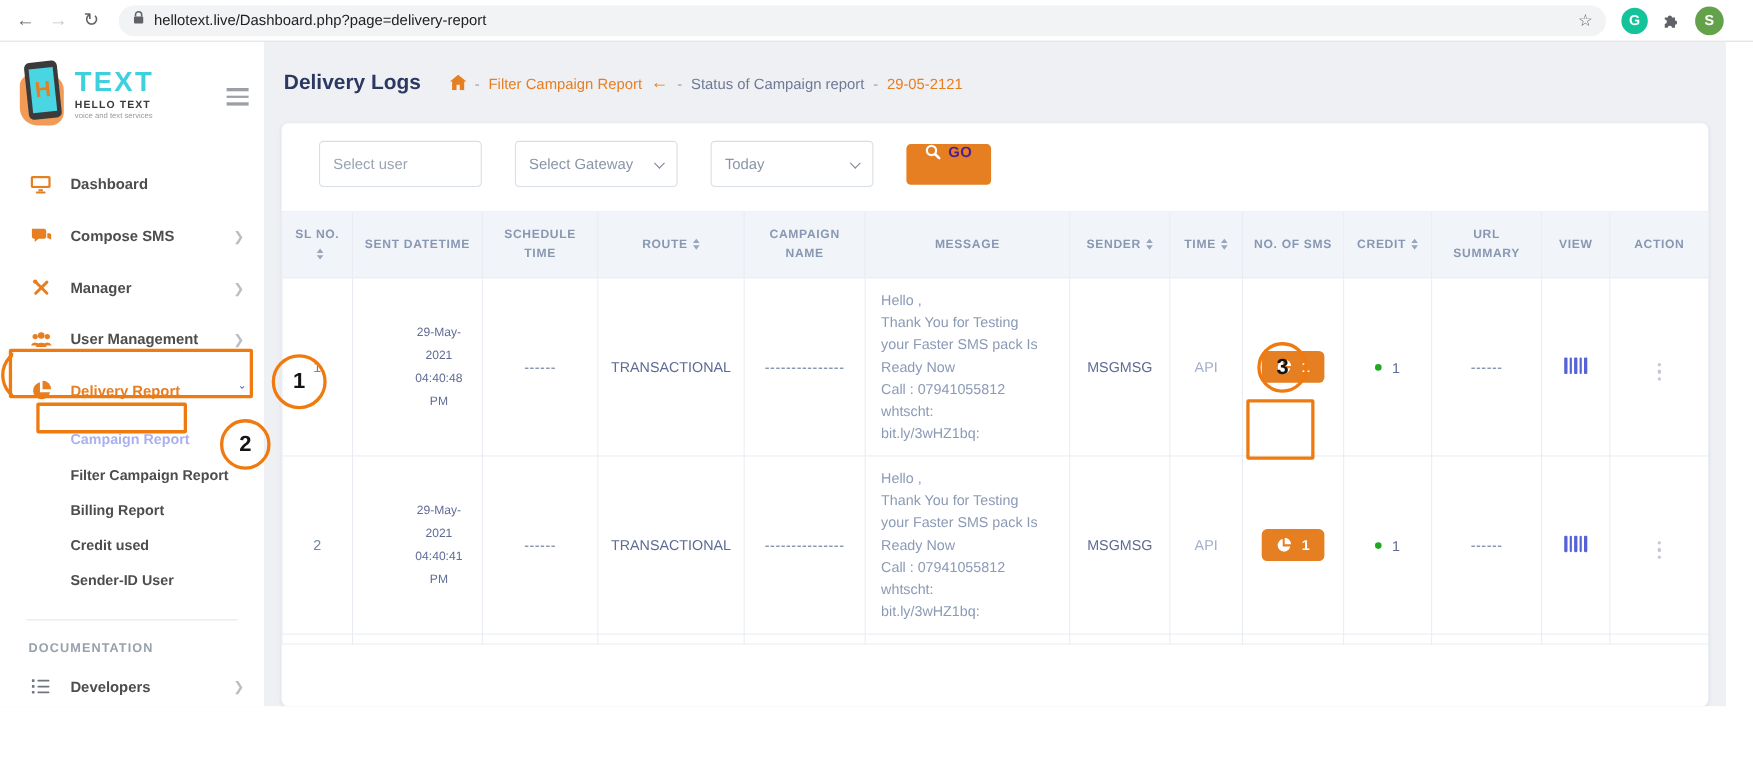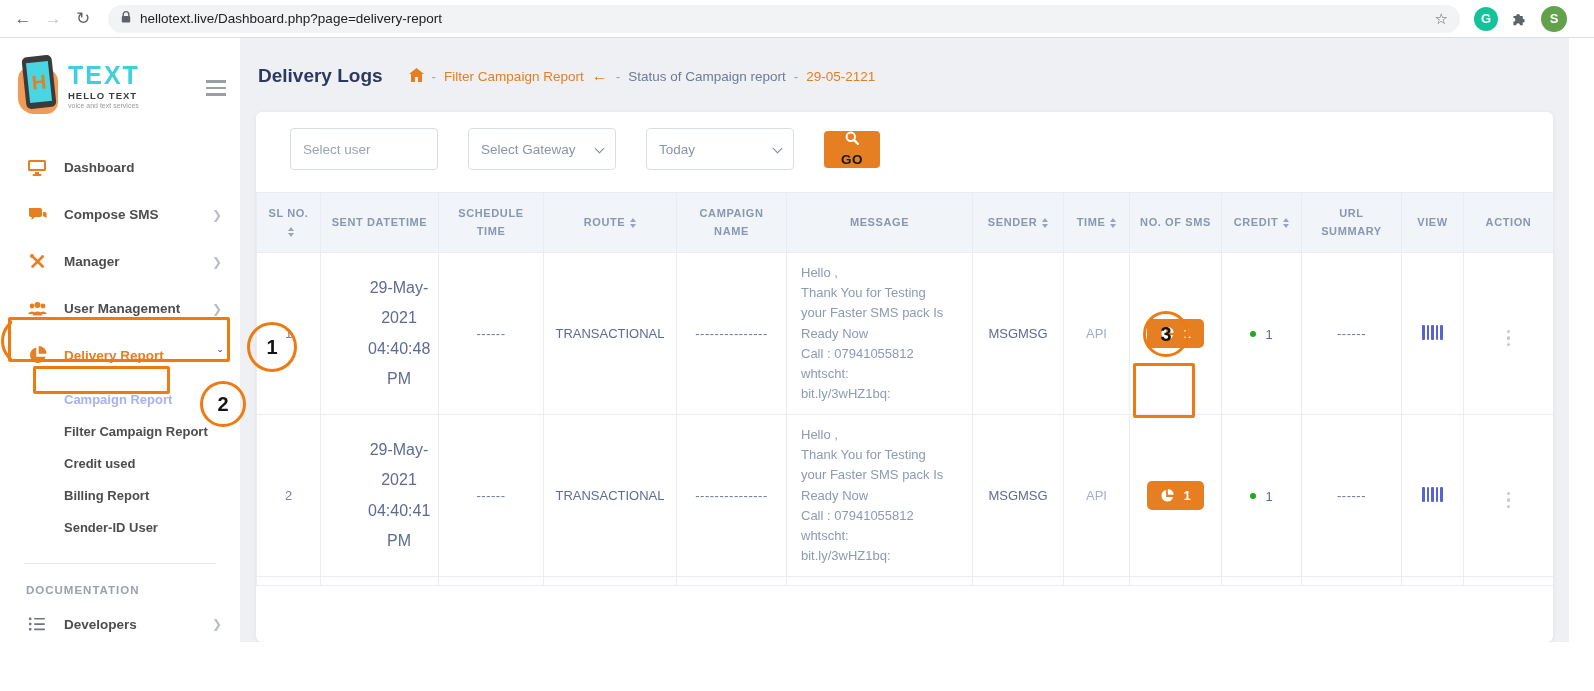--- a/index.html
+++ b/index.html
@@ -83,33 +83,33 @@
     box-shadow:0 1px 4px rgba(40,50,80,.08); flex:1; overflow:hidden; padding-top:16px; }
   .filters { display:flex; align-items:center; gap:30px; padding:0 0 22px 34px; }
   .f-input, .f-select { width:148px; height:42px; border:1px solid #d8dee6; border-radius:4px;
     background:#fff; font-size:13.5px; color:#6a7488; padding:0 12px; display:flex; align-items:center; position:relative; }
   .f-input input { border:none; outline:none; width:100%; font-size:13.5px; color:#4d5870;
     font-family:"Liberation Sans", sans-serif; }
   .f-input input::placeholder { color:#9aa4b5; }
   .f-select { cursor:pointer; color:#8b95a8; }
   .f-select .sel-caret { position:absolute; right:12px; top:16px; width:7px; height:7px;
     border-right:1.6px solid #7c8698; border-bottom:1.6px solid #7c8698; transform:rotate(45deg); }
-  .go-btn { height:37px; background:#e67e22; border:none; border-radius:4px; color:#0f172a;
-    font-weight:bold; font-size:13.5px; padding:0 17px; display:flex; align-items:center; gap:7px;
-    cursor:pointer; letter-spacing:.5px; font-family:"Liberation Sans", sans-serif;flex-direction:column; }
+  .go-btn { height:37px; background:#e67e22; border:none; border-radius:4px; color:#4c1d95;
+    font-weight:bold; font-size:13.5px; padding:0 17px; display:flex; gap:7px;
+    cursor:pointer; letter-spacing:.5px; font-family:"Liberation Sans", sans-serif; }
 
   
   table.report { border-collapse:collapse; table-layout:fixed; width:1297px; }
   .report th, .report td { border:1px solid #e9edf3; }
   .report th { background:#f1f4f9; color:#8897b2; font-size:11px; font-weight:bold;
     letter-spacing:.6px; padding:12px 8px; line-height:1.6; text-align:center; }
   .report td { font-size:13px; color:#5f6b94; text-align:center; padding:10px 8px; vertical-align:middle; }
   .report tr.data-row { height:160px; }
   td.c-sl { color:#7583a8; }
-  td.c-sent { line-height:1.9; white-space:pre-line; font-size:16px;padding-left:47px; }
+  td.c-sent { line-height:1.9; white-space:pre-line; font-size:11px;padding-left:47px; }
   td.c-dash { color:#6b7899; letter-spacing:.5px; }
   td.c-msg { text-align:left; color:#8c9ab6; line-height:1.55; white-space:pre-line; padding-left:14px; }
   td.c-type { color:#a3aecb; }
   .sort { display:inline-flex; flex-direction:column; gap:2px; margin-left:5px; vertical-align:middle; }
   .sort i { width:0; height:0; border-left:3.5px solid transparent; border-right:3.5px solid transparent; display:block; }
   .sort .up { border-bottom:4.5px solid #98a5bd; }
   .sort .dn { border-top:4.5px solid #98a5bd; }
   .sms-badge { display:inline-flex; align-items:center; gap:9px; background:#e67e22; color:#fff;
     border-radius:5px; padding:7px 13px; font-weight:bold; font-size:13px; cursor:pointer; }
   .credit-cell { display:inline-flex; align-items:center; gap:9px; }
@@ -236,22 +236,22 @@
               <path d="M7 1.2A6.6 6.6 0 1 0 14.8 9H7z" fill="#e67e22"></path>
               <path d="M9 0a6.6 6.6 0 0 1 6.6 6.6H9z" fill="#e67e22"></path>
             </svg>
         </span>
         <span class="mi-label">Delivery Report</span>
         <span class="chev-down">ˇ</span>
       </div>
       <div class="submenu">
         <div class="submenu-item current">Campaign Report</div>
         <div class="submenu-item">Filter Campaign Report</div>
+        <div class="submenu-item">Billing Report</div>
         <div class="submenu-item">Credit used</div>
-        <div class="submenu-item">Billing Report</div>
         <div class="submenu-item">Sender-ID User</div>
       </div>
       <div class="side-divider"></div>
       <div class="doc-label">DOCUMENTATION</div>
       <div class="menu-item" style="height:44px; margin-top:6px;">
         <span class="mi-ico">
           <svg width="18" height="16" viewBox="0 0 18 16">
               <g fill="#6f7680">
                 <rect x="1" y="1.5" width="2.4" height="2.4" rx=".5"></rect>
                 <rect x="6" y="2" width="11" height="1.6" rx=".8"></rect>

